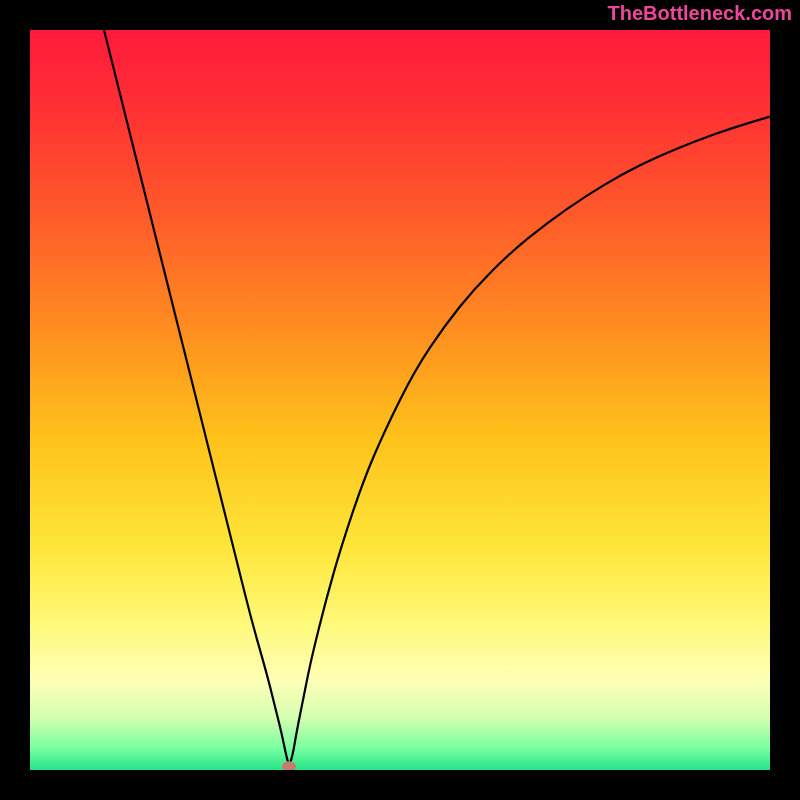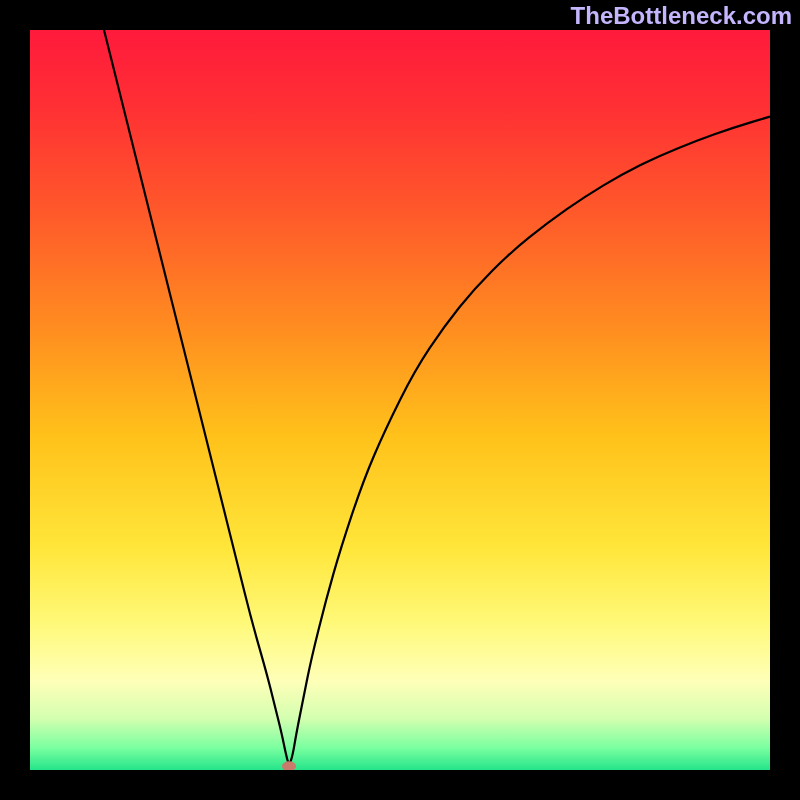--- a/index.html
+++ b/index.html
@@ -13,22 +13,22 @@
   .outer {
     position: relative;
     width: 800px;
     height: 800px;
     background: #000;
   }
   .watermark {
     position: absolute;
     top: 2px;
     right: 8px;
-    color: #c4b5fd;
-    font-size: 24px;
+    color: #ec4899;
+    font-size: 20px;
     font-weight: bold;
     z-index: 5;
   }
   .plot-area {
     position: absolute;
     left: 30px;
     top: 30px;
     width: 740px;
     height: 740px;
     overflow: hidden;

